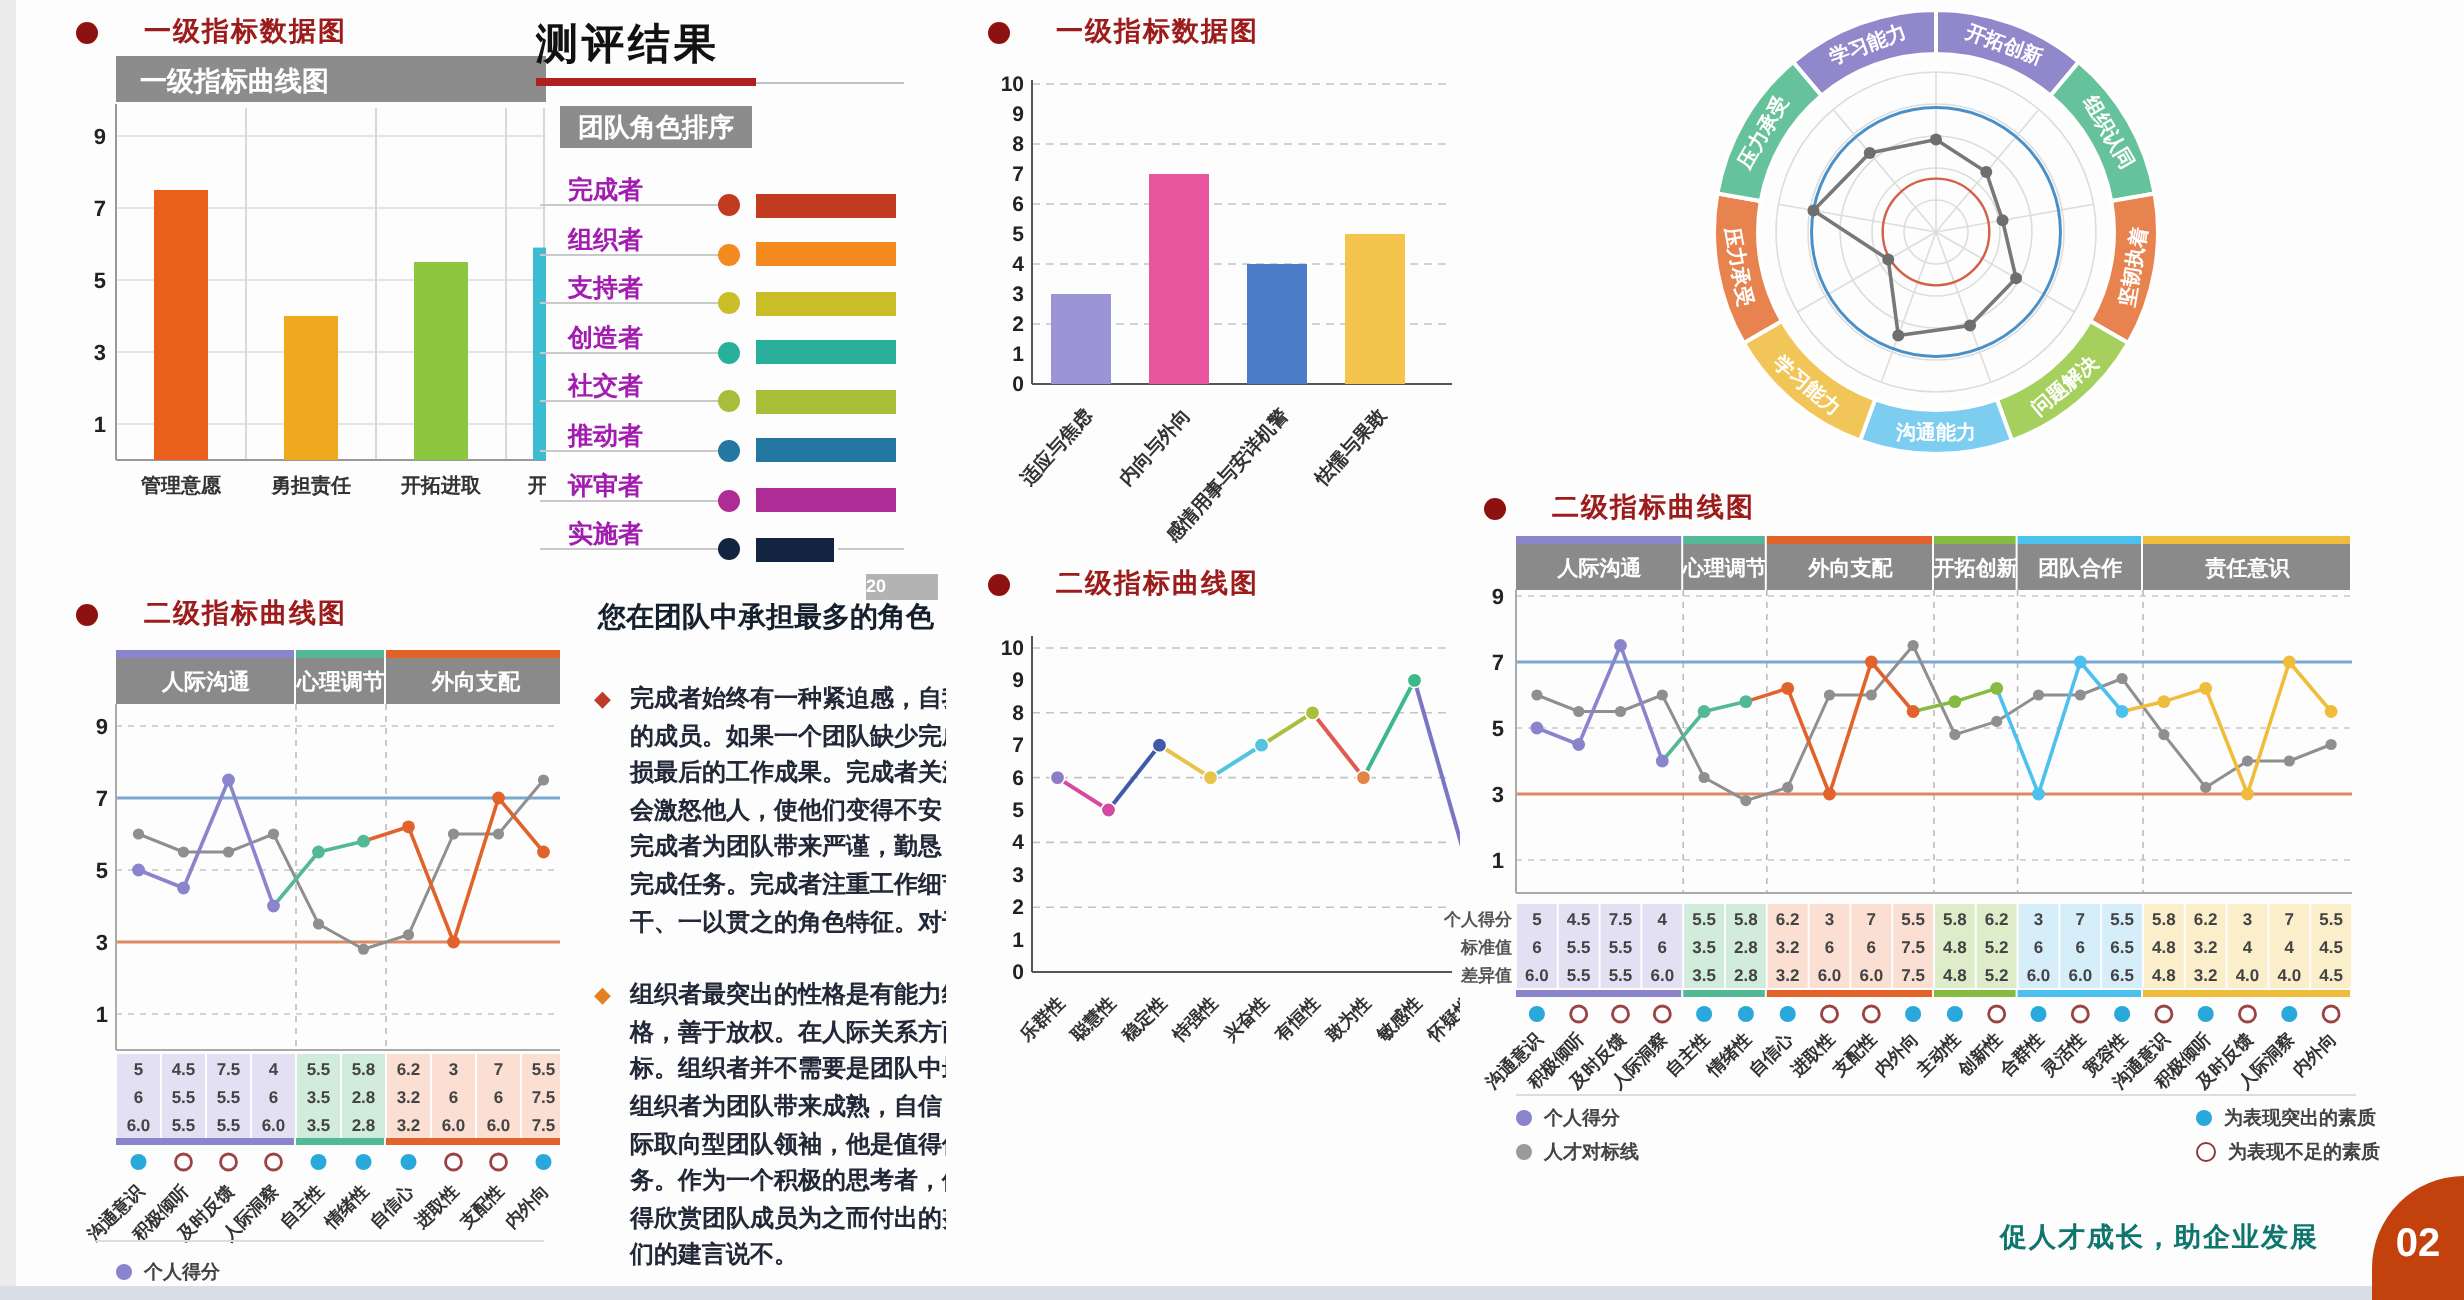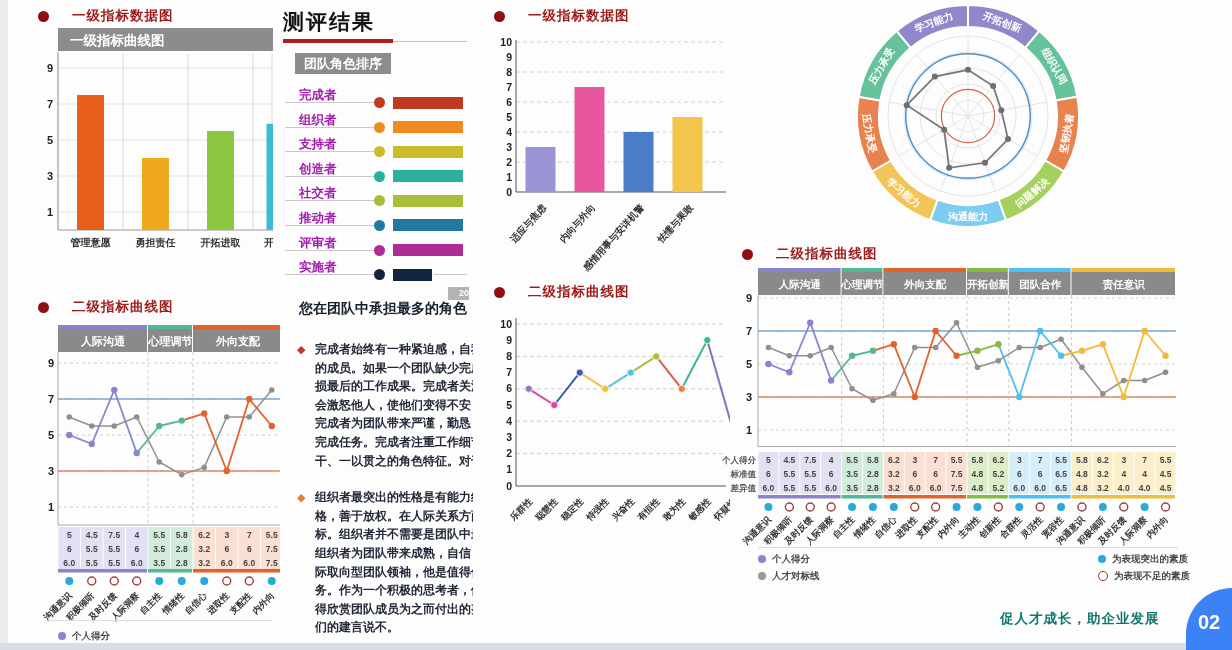--- a/index.html
+++ b/index.html
@@ -22,34 +22,34 @@
   .res-rule .gray{flex:1;height:1px;background:#c0c0c0;}
   .res-sub{background:#8c8c8c;color:#fff;font-size:13px;font-weight:700;
     width:96px;height:21px;line-height:21px;text-align:center;}
   .role-row{position:relative;height:24.6px;}
   .role-row .nm{position:absolute;left:16px;top:1px;font-size:12.5px;font-weight:700;color:#a21caf;}
   .role-row .ln{position:absolute;left:2px;top:16px;width:92px;height:1px;background:#c9c9c9;}
   .role-row .dt{position:absolute;left:91px;top:11px;width:11px;height:11px;border-radius:50%;}
   .role-row .br{position:absolute;left:110px;top:10.5px;height:12px;}
   .role-row .ln2{position:absolute;top:16px;height:1px;background:#c9c9c9;}
   .page-badge{background:#b3b3b3;color:#fff;font-size:9px;font-weight:700;
-    width:21px;height:13px;line-height:13px;text-align:right;}
+    width:36px;height:13px;line-height:13px;text-align:left;}
   
   .rt-title{font-size:14px;font-weight:700;color:#15202e;text-align:center;padding-left:10px;}
   .rt-para{position:relative;padding-left:32px;}
   .rt-para .bullet{position:absolute;left:14px;top:3px;font-size:11px;}
   .rt-line{font-size:12px;font-weight:600;color:#222838;line-height:18.6px;white-space:nowrap;}
   
   .lg-item{display:flex;align-items:center;gap:6px;height:14px;}
   .lg-dot{width:8px;height:8px;border-radius:50%;flex:0 0 auto;}
   .lg-ring{width:8px;height:8px;border-radius:50%;background:#fff;border:1.5px solid #8b3a3a;flex:0 0 auto;}
   .lg-txt{font-size:9.5px;font-weight:700;color:#444;white-space:nowrap;}
   .divider{background:#ddd;height:1px;}
   .footer-slogan{font-size:13.5px;font-weight:700;color:#0f766e;text-align:left;letter-spacing:1px;font-family:Liberation Serif, serif;}
-  .corner-badge{width:46px;height:62px;background:#3b82f6;border-top-left-radius:46px;
+  .corner-badge{width:46px;height:62px;background:#c2410c;border-top-left-radius:46px;
     color:#fff;font-size:20px;font-weight:700;display:flex;align-items:center;justify-content:center;padding-top:6px;box-sizing:border-box;}
 </style>
 </head>
 <body>
 
 <div class="abs edge-left"></div>
 <div class="abs edge-bottom"></div>
 
 <div class="abs sec-heading" style="left:38px;top:8px;">
   <span class="dot"></span>
@@ -238,21 +238,21 @@
       <text x="214.25" y="278" font-size="8.8" font-weight="700" fill="#333" text-anchor="end" transform="rotate(-45 214.25 278)">支配性</text>
       <text x="236.75" y="278" font-size="8.8" font-weight="700" fill="#333" text-anchor="end" transform="rotate(-45 236.75 278)">内外向</text>
     </svg>
 </div>
 <div class="abs divider" style="left:48px;top:620px;width:224px;"></div>
 <div class="abs lg-item" style="left:58px;top:629px;">
   <span class="lg-dot" style="background:#8a84cc;"></span>
   <span class="lg-txt">个人得分</span>
 </div>
 
-<div class="abs" style="left:283px;top:8px;width:184px;">
+<div class="abs" style="left:268px;top:8px;width:184px;">
   <div class="res-title">测评结果</div>
   <div class="res-rule">
     <span class="red"></span>
     <span class="gray"></span>
   </div>
   <div class="res-sub" style="margin:10px 0 0 12px;">团队角色排序</div>
   <div id="roles-list" style="margin-top:12px;">
       <div class="role-row">
         <span class="nm">完成者</span>
         <span class="ln"></span>

